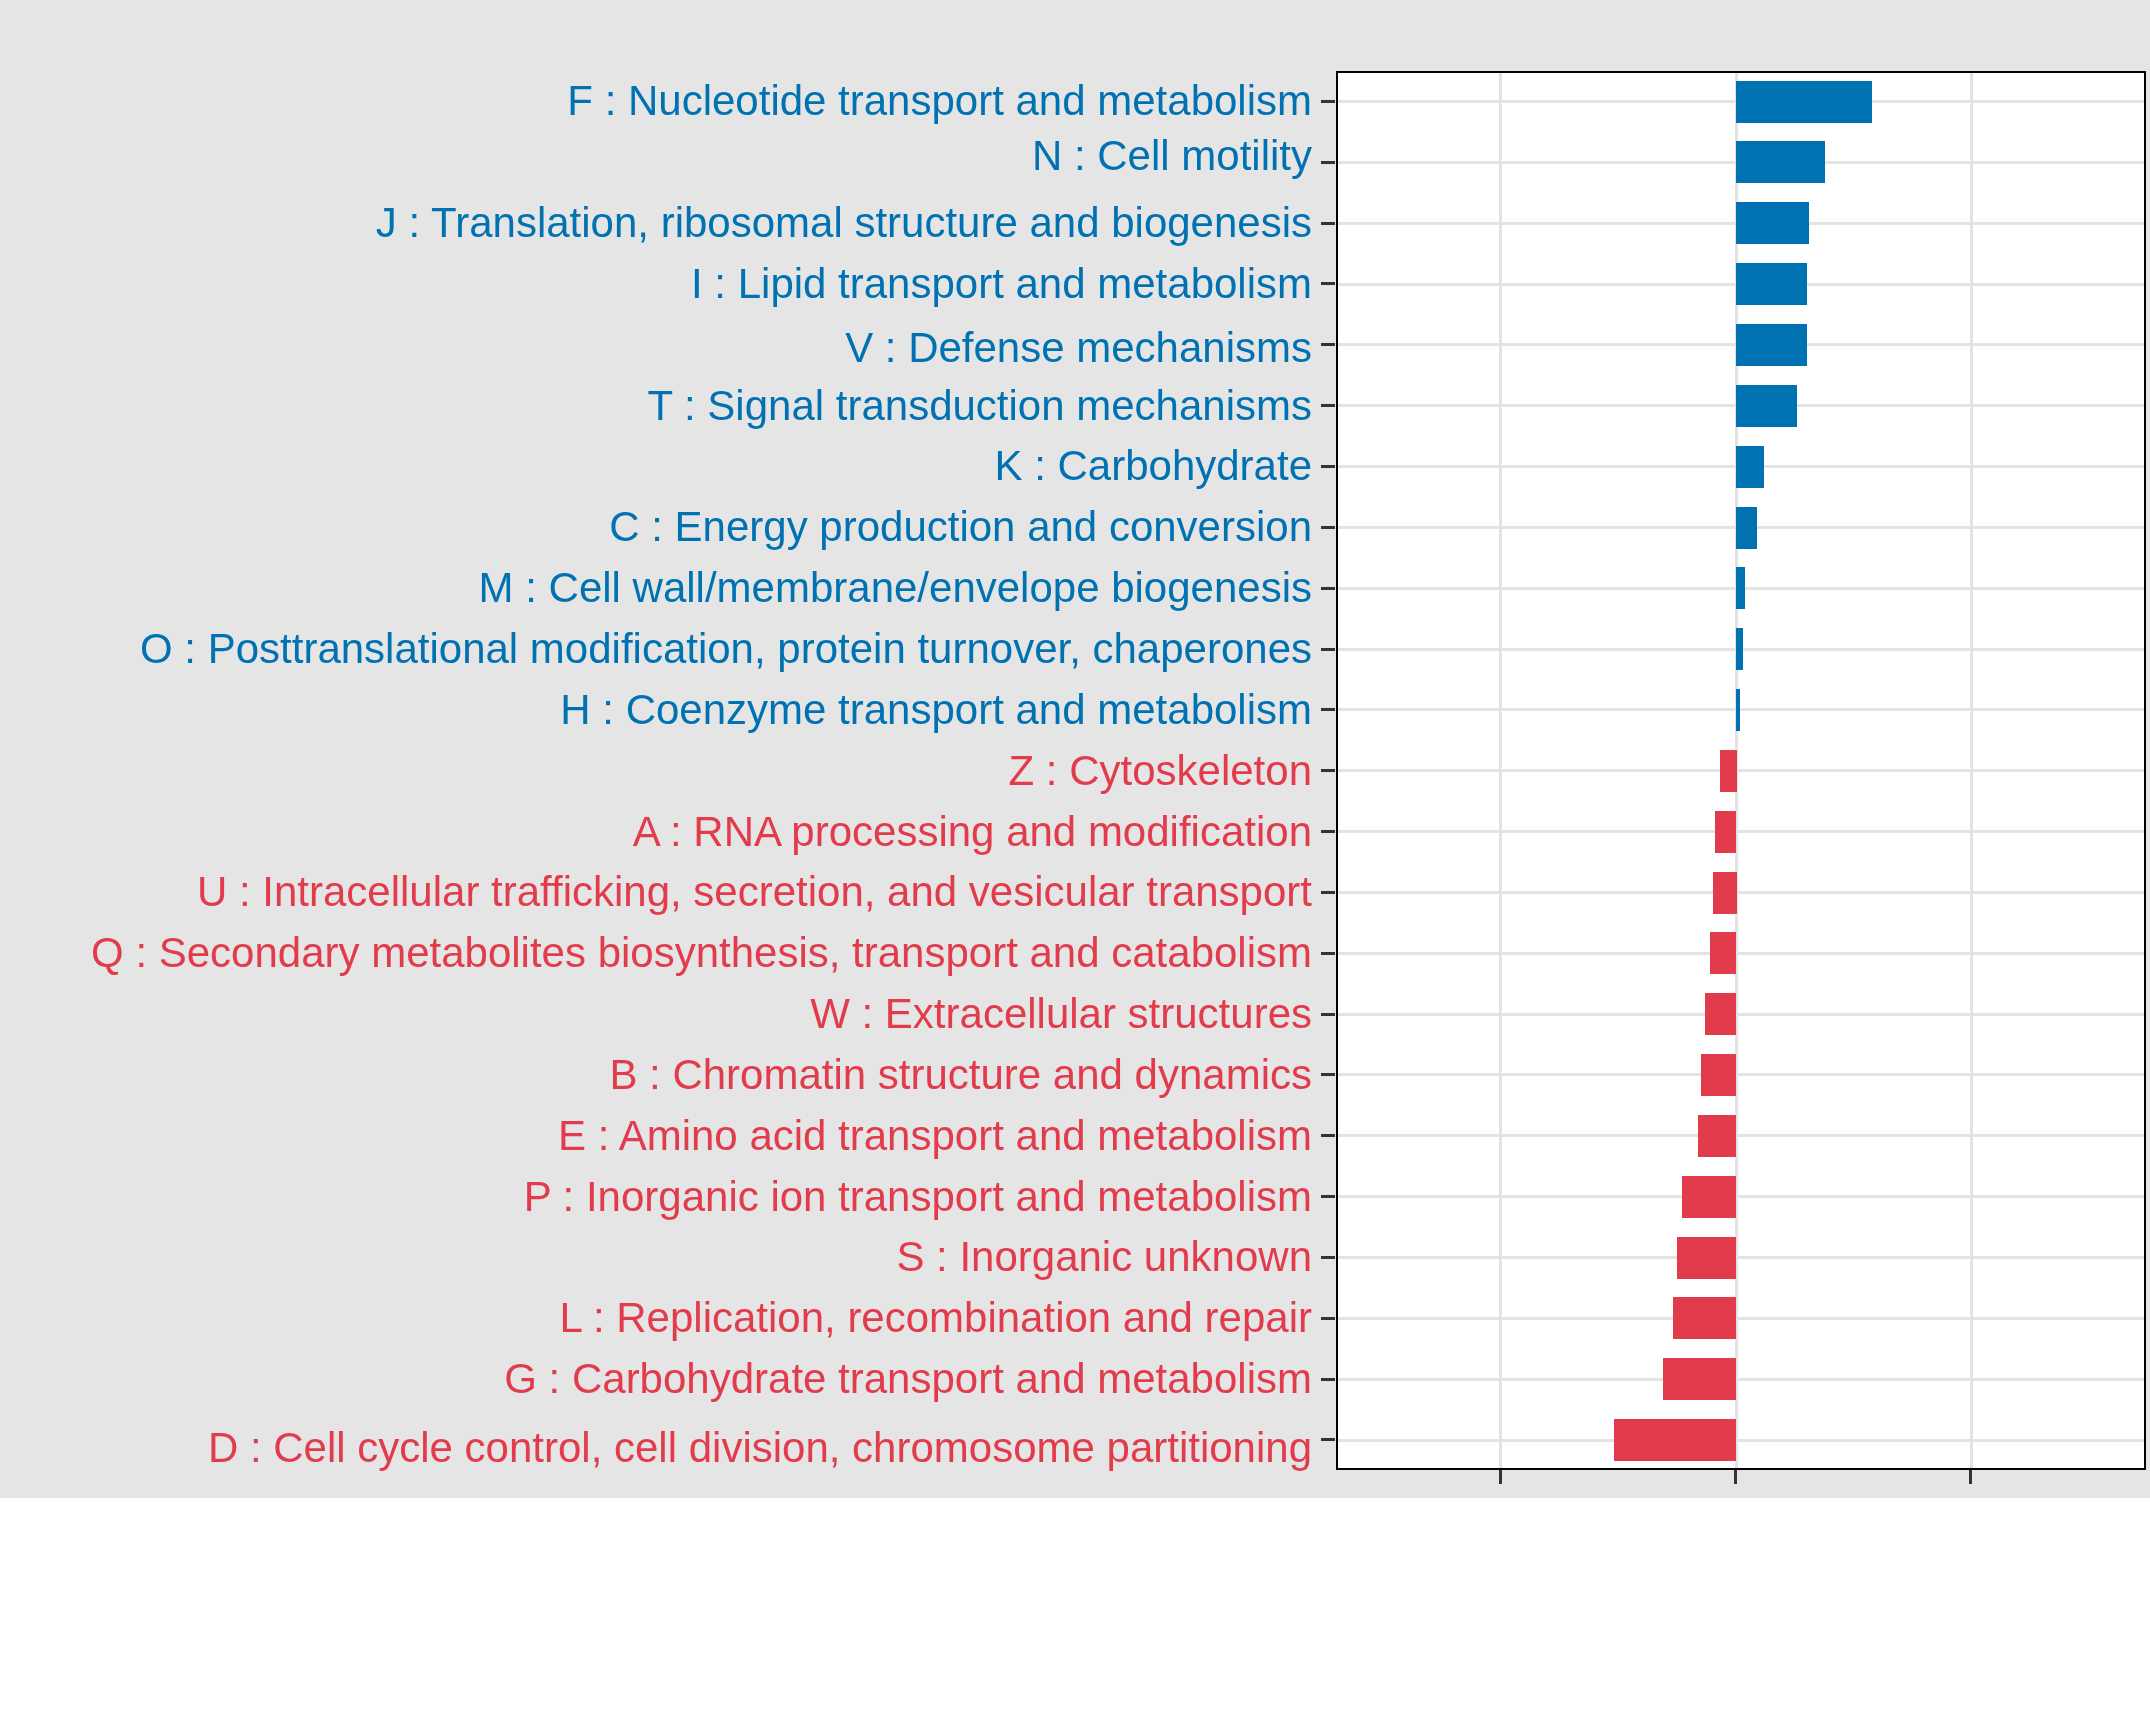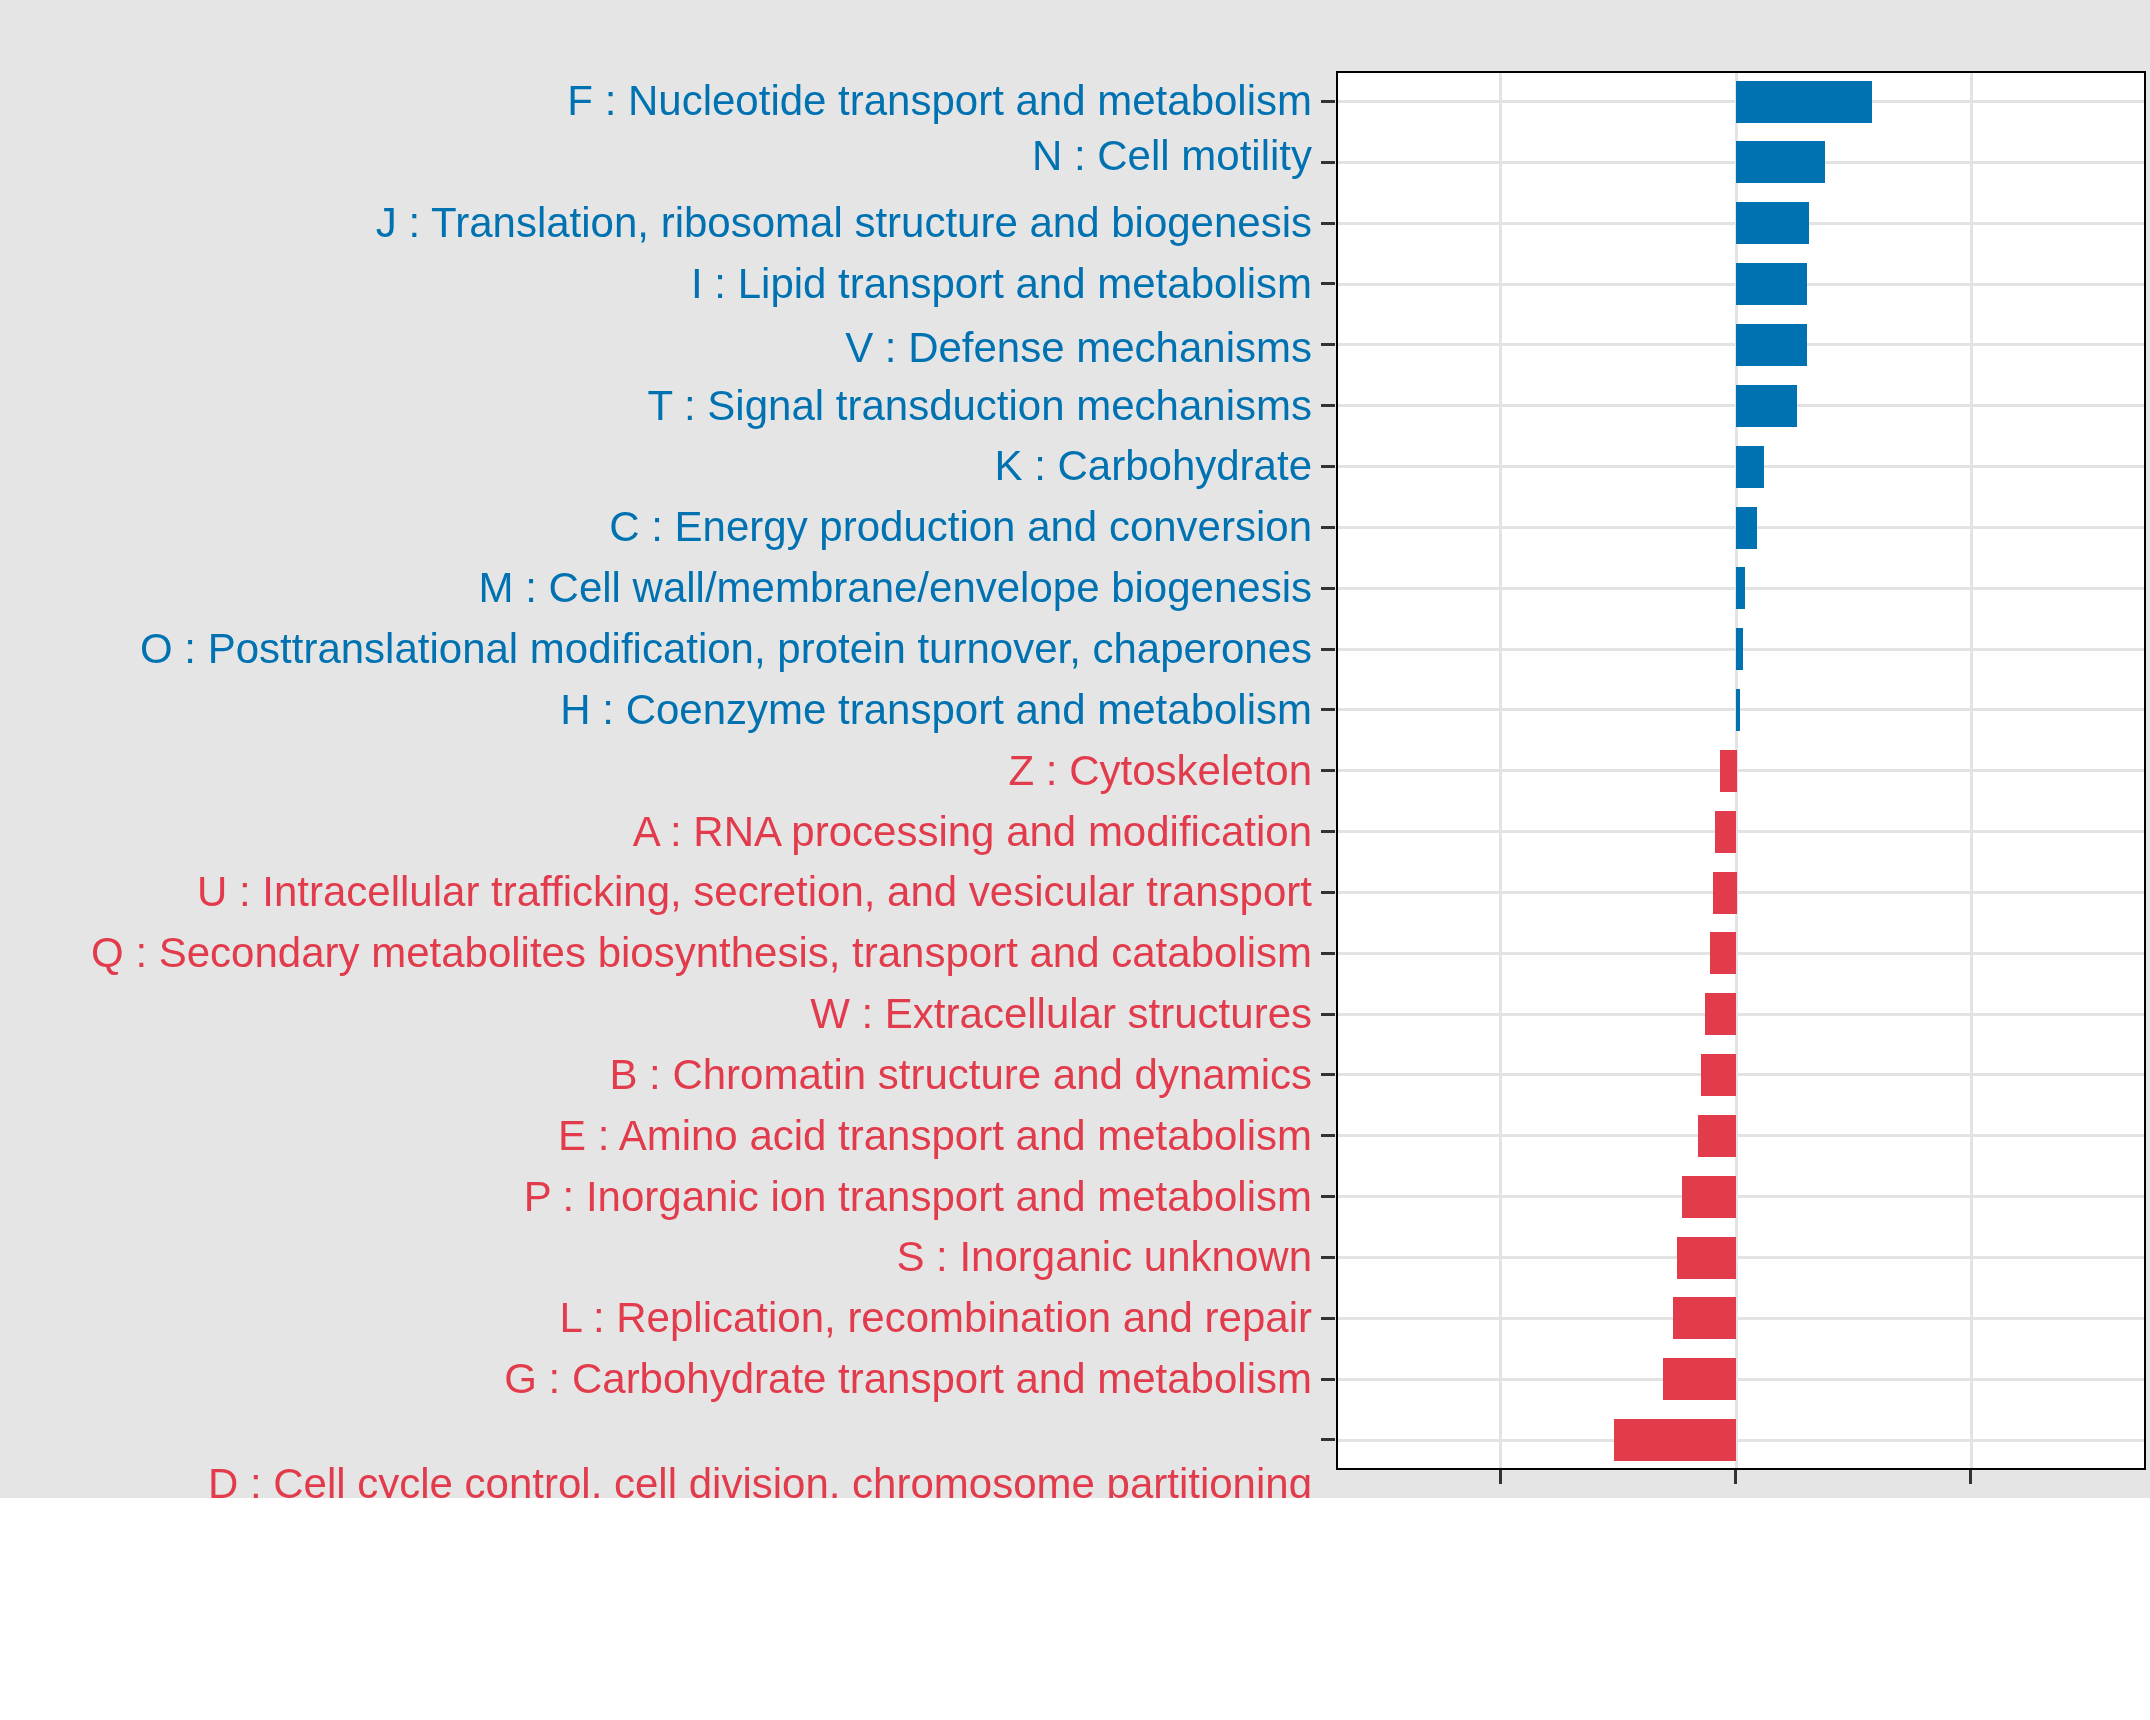--- a/index.html
+++ b/index.html
@@ -181,21 +181,21 @@
       <div class="cat-label" style="top: 832px; color: rgb(226, 59, 76);">A : RNA processing and modification</div>
       <div class="cat-label" style="top: 892px; color: rgb(226, 59, 76);">U : Intracellular trafficking, secretion, and vesicular transport</div>
       <div class="cat-label" style="top: 953px; color: rgb(226, 59, 76);">Q : Secondary metabolites biosynthesis, transport and catabolism</div>
       <div class="cat-label" style="top: 1014px; color: rgb(226, 59, 76);">W : Extracellular structures</div>
       <div class="cat-label" style="top: 1075px; color: rgb(226, 59, 76);">B : Chromatin structure and dynamics</div>
       <div class="cat-label" style="top: 1136px; color: rgb(226, 59, 76);">E : Amino acid transport and metabolism</div>
       <div class="cat-label" style="top: 1197px; color: rgb(226, 59, 76); text-align: center;">P : Inorganic ion transport and metabolism</div>
       <div class="cat-label" style="top: 1257px; color: rgb(226, 59, 76);">S : Inorganic unknown</div>
       <div class="cat-label" style="top: 1318px; color: rgb(226, 59, 76);">L : Replication, recombination and repair</div>
       <div class="cat-label" style="top: 1379px; color: rgb(226, 59, 76);">G : Carbohydrate transport and metabolism</div>
-      <div class="cat-label" style="top: 1484px; color: rgb(226, 59, 76);">D : Cell cycle control, cell division, chromosome partitioning</div>
+      <div class="cat-label" style="top: 1448px; color: rgb(226, 59, 76);">D : Cell cycle control, cell division, chromosome partitioning</div>
     </div>
   <div id="yticks">
       <div class="ytick" style="left: 1321px; top: 100px; background: rgb(51, 51, 51);"></div>
       <div class="ytick" style="left: 1321px; top: 161px; background: rgb(51, 51, 51);"></div>
       <div class="ytick" style="left: 1321px; top: 222px; background: rgb(51, 51, 51);"></div>
       <div class="ytick" style="left: 1321px; top: 282px; background: rgb(51, 51, 51);"></div>
       <div class="ytick" style="left: 1321px; top: 343px; background: rgb(51, 51, 51);"></div>
       <div class="ytick" style="left: 1321px; top: 404px; background: rgb(51, 51, 51);"></div>
       <div class="ytick" style="left: 1321px; top: 465px; background: rgb(51, 51, 51);"></div>
       <div class="ytick" style="left: 1321px; top: 526px; background: rgb(51, 51, 51);"></div>

